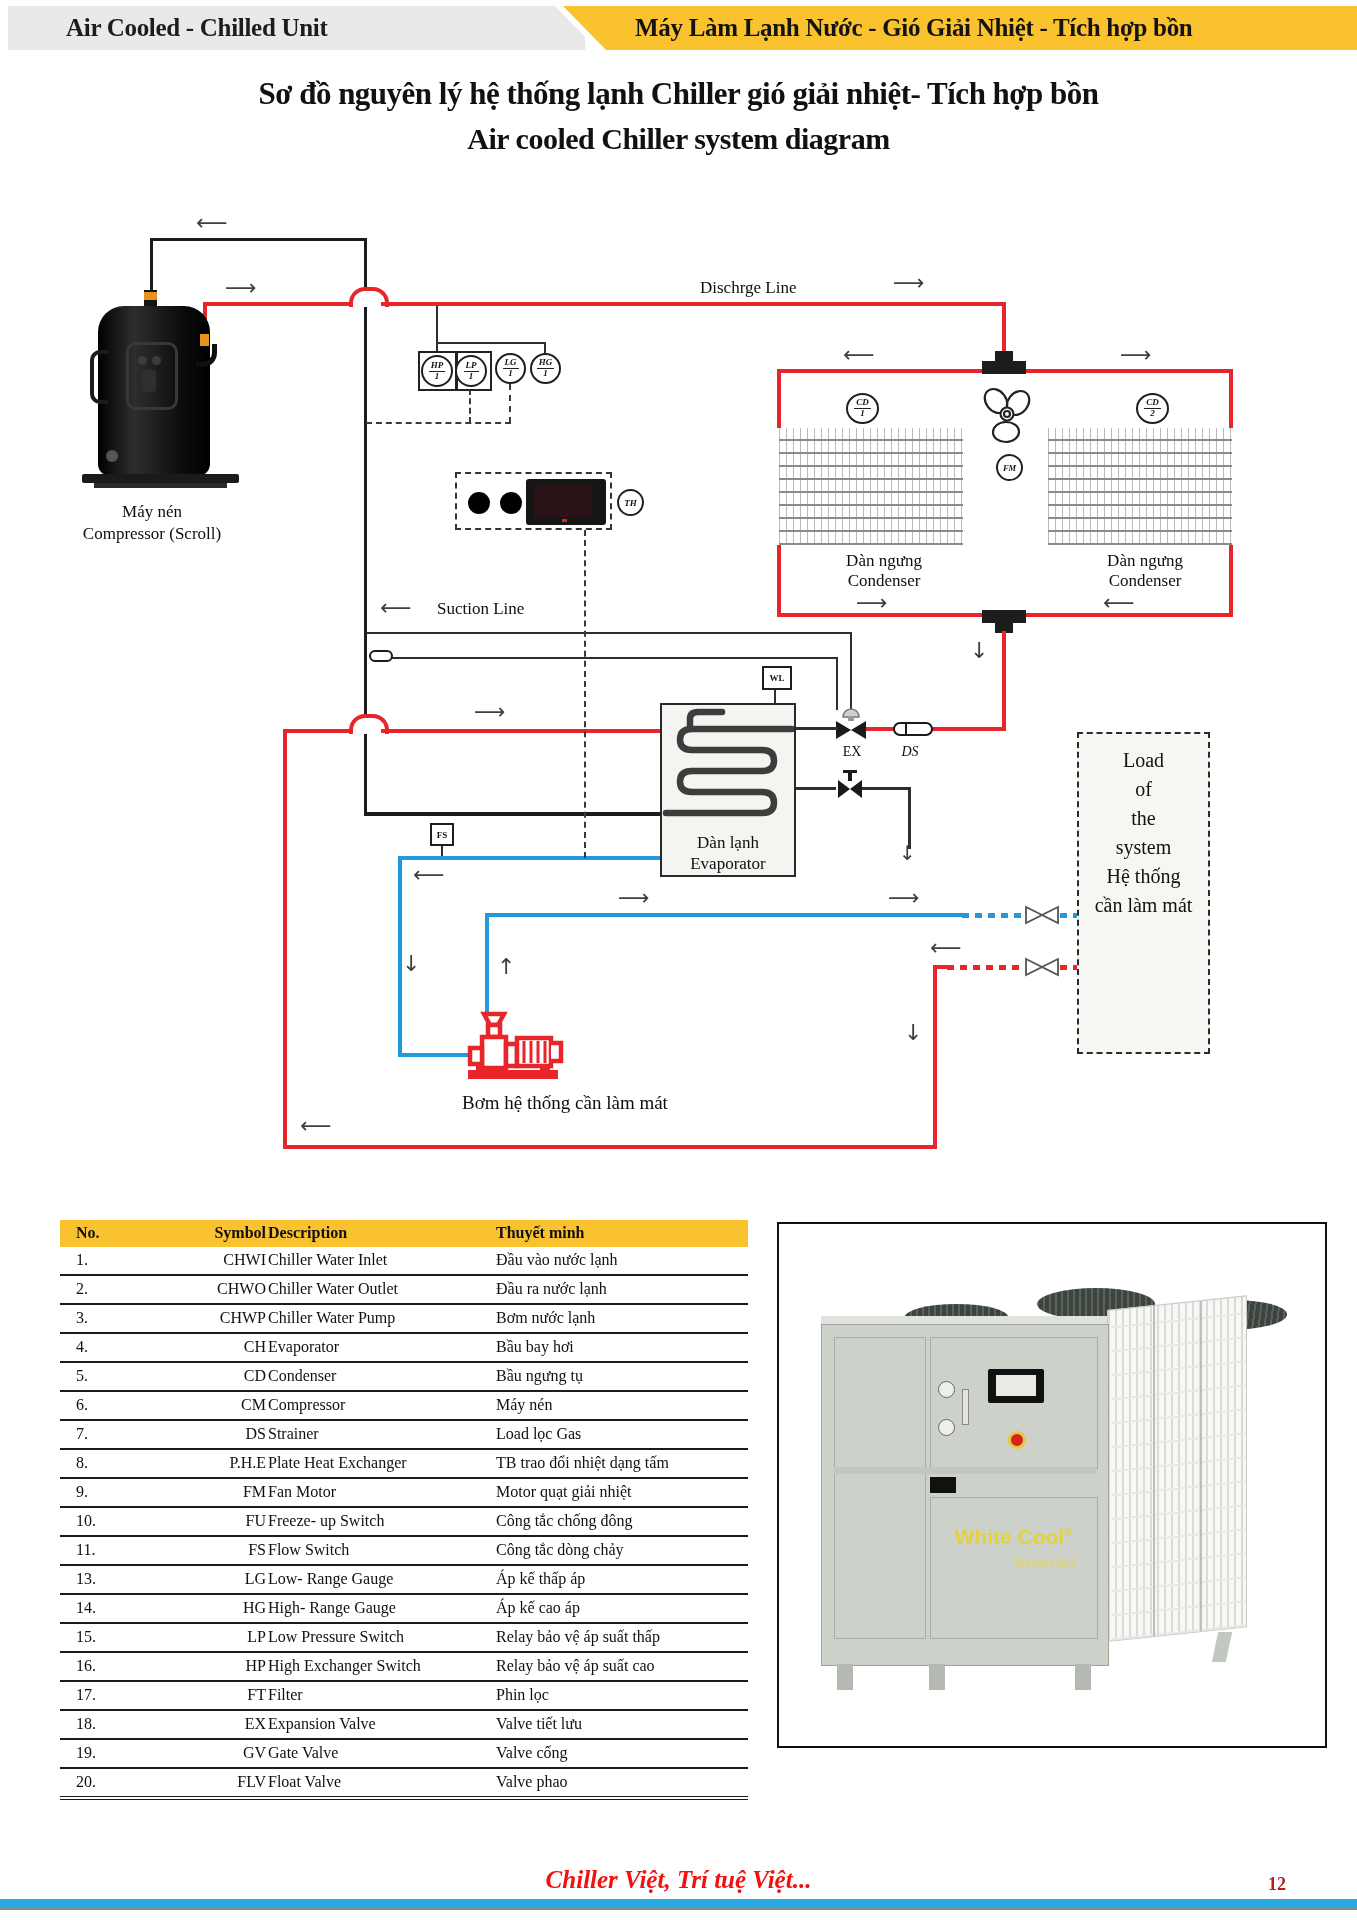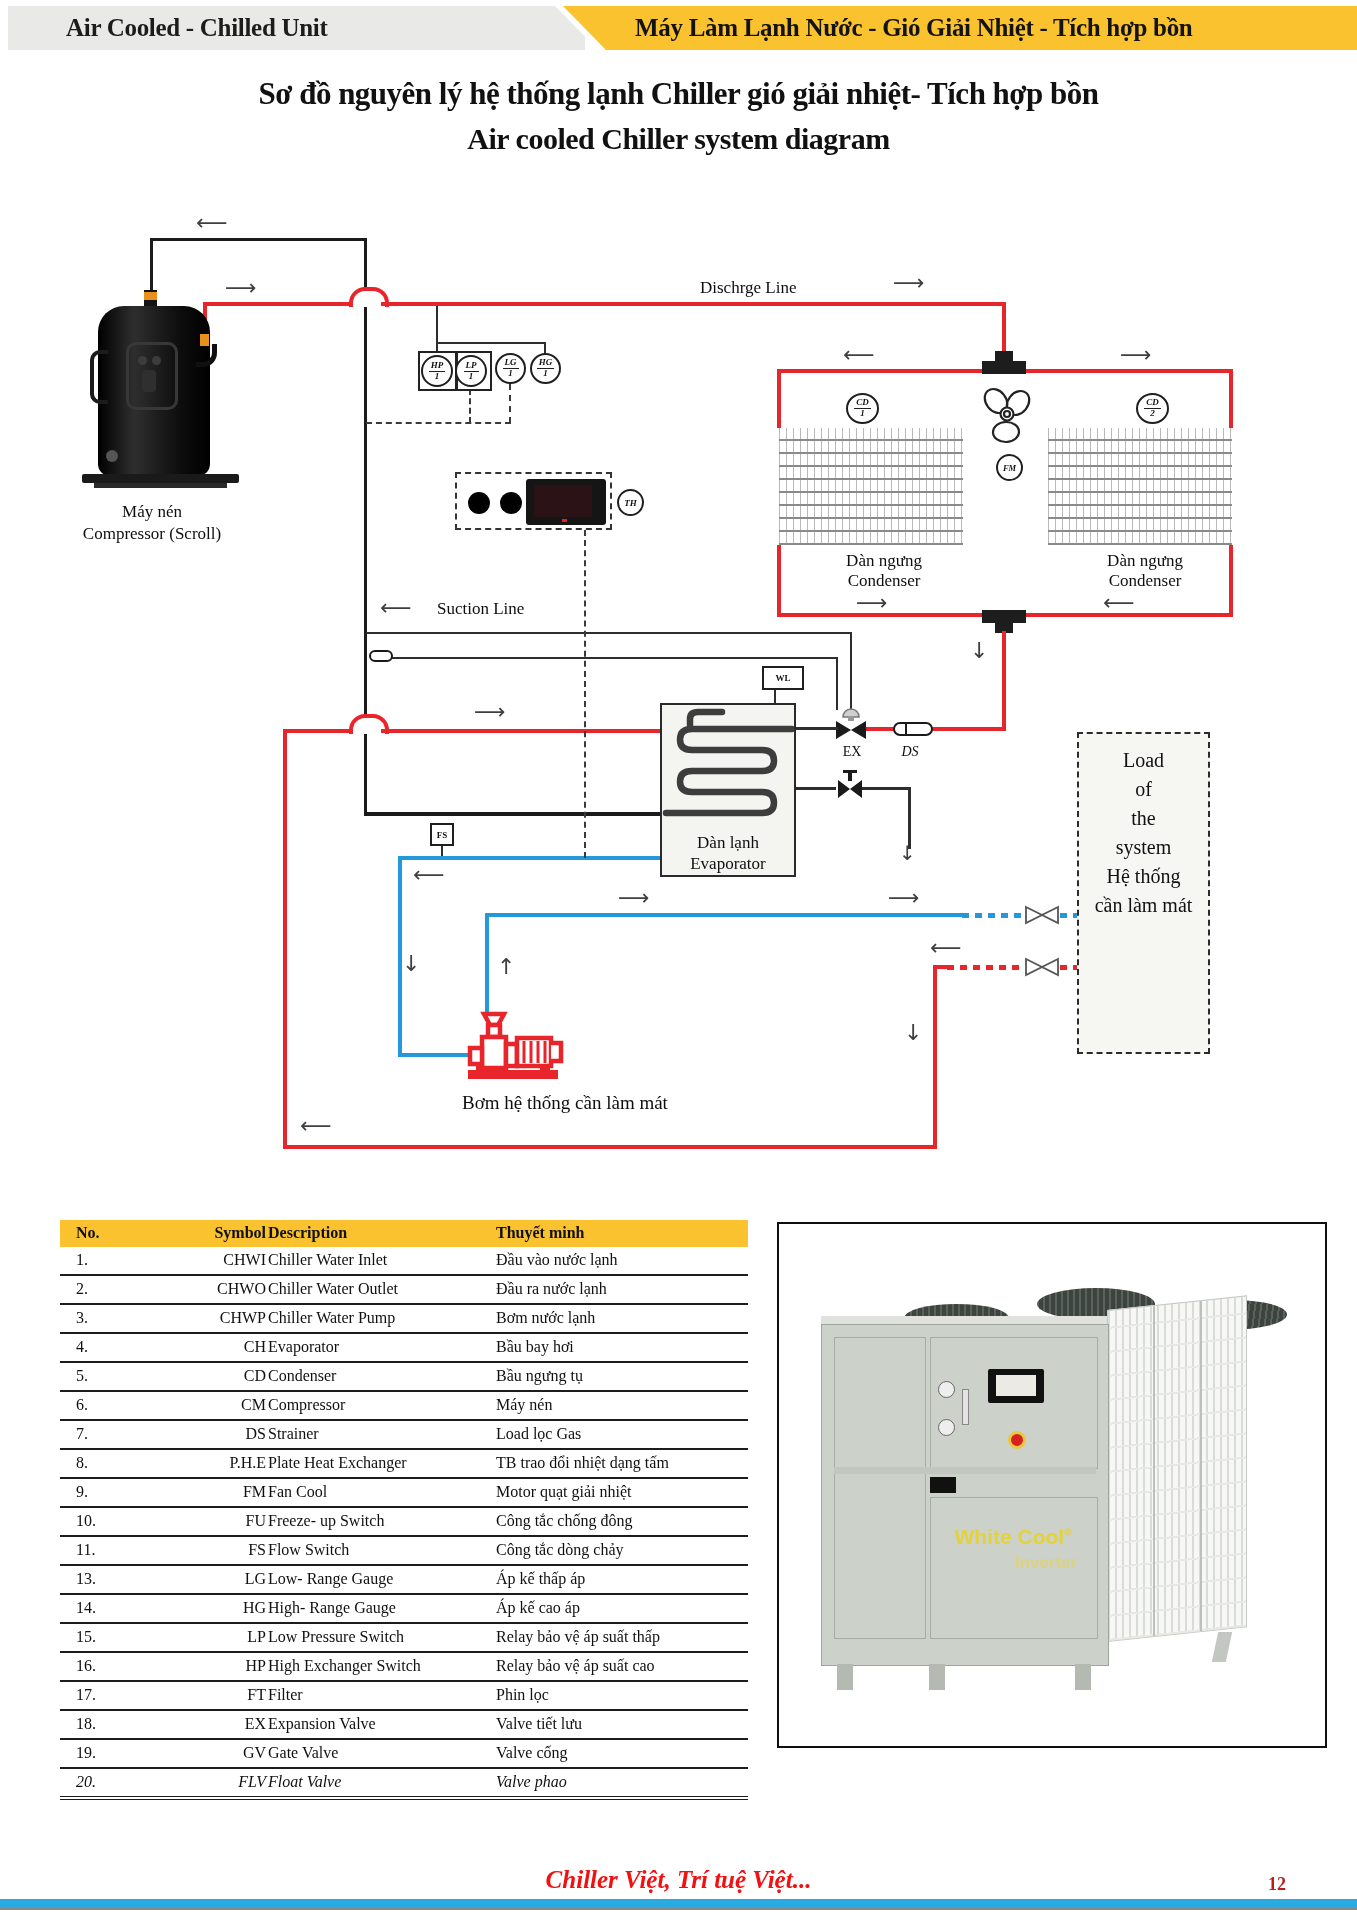--- a/index.html
+++ b/index.html
@@ -28,21 +28,21 @@
   .coil{position:absolute;background:
         repeating-linear-gradient(0deg,#8a8a8a 0 1.8px,transparent 1.8px 13px),
         repeating-linear-gradient(90deg,#b9b9b9 0 1.2px,transparent 1.2px 7px);}
   .hdr-band{position:absolute;top:6px;height:44px;display:flex;align-items:center;}
   .title{position:absolute;width:100%;text-align:center;font-weight:bold;letter-spacing:-.5px;}
   
   #legend{position:absolute;left:60px;top:1220px;width:688px;}
   #legend table{border-collapse:collapse;width:100%;font:16px "Liberation Serif",serif;color:#101010;}
   #legend th{background:var(--yellow);font-weight:bold;text-align:left;padding:4px 0 5px 0;font-size:16px;}
   #legend td{padding:3px 0 4px 0;border-bottom:2px solid #1c1c1c;height:20px;}
-  #legend tr:last-child td{border-bottom:4px double #1c1c1c;font-style:italic;}
+  #legend tr:last-child td{border-bottom:4px double #1c1c1c;}
   #legend .c1{width:72px;padding-left:16px;}
   #legend .c2{width:118px;text-align:right;}
   #legend .c3{width:228px;}
   #legend th.c3,#legend td.c3{padding-left:2px;}
   
   #product{position:absolute;left:777px;top:1222px;width:546px;height:522px;border:2px solid #0f0f0f;background:#fff;}
   .fanguard{position:absolute;background:#3d443f;border-radius:50%;
             background-image:repeating-linear-gradient(90deg,#5a625c 0 2px,transparent 2px 6px);}
 </style>
 </head>
@@ -208,21 +208,21 @@
 
   <div class="abs" style="left:660px;top:703px;width:136px;height:174px;background:#f4f4f1;border:2px solid #2a2a2a;box-sizing:border-box;"></div>
   <svg class="abs" style="left:662px;top:705px;" width="132" height="150">
     <g fill="none" stroke="#3d3d3d" stroke-width="6.5" stroke-linecap="round">
       <path d="M28 20 V14 Q28 7 36 7 H60"></path>
       <path d="M130 24 H30 Q18 24 18 34.5 Q18 45 30 45 H100 Q112 45 112 55.5 Q112 66 100 66 H30 Q18 66 18 76.5 Q18 87 30 87 H100 Q112 87 112 97.5 Q112 108 100 108 H4"></path>
     </g>
     </svg>
   <div class="lbl" style="left:728px;top:833px;transform:translateX(-50%);">Dàn lạnh</div>
   <div class="lbl" style="left:728px;top:854px;transform:translateX(-50%);">Evaporator</div>
-  <div class="sqtag" style="left:762px;top:666px;width:42px;height:24px;">
+  <div class="sqtag" style="left:762px;top:666px;width:30px;height:24px;">
     <span>WL</span>
     </div>
   <div class="thin" style="left:774px;top:690px;width:2px;height:13px;"></div>
   <div class="sqtag" style="left:430px;top:823px;width:24px;height:23px;">
     <span>FS</span>
     </div>
   <div class="thin" style="left:441px;top:846px;width:2px;height:10px;"></div>
   <div class="lbl" style="left:852px;top:744px;transform:translateX(-50%);font-size:14px;">EX</div>
   <div class="lbl" style="left:910px;top:744px;transform:translateX(-50%);font-size:14px;font-style:italic;">DS</div>
 
@@ -346,21 +346,21 @@
           </tr>
       <tr>
             <td class="c1">8.</td>
             <td class="c2">P.H.E</td>
             <td class="c3">Plate Heat Exchanger</td>
             <td class="c4">TB trao đổi nhiệt dạng tấm</td>
           </tr>
       <tr>
             <td class="c1">9.</td>
             <td class="c2">FM</td>
-            <td class="c3">Fan Cool</td>
+            <td class="c3">Fan Motor</td>
             <td class="c4">Motor quạt giải nhiệt</td>
           </tr>
       <tr>
             <td class="c1">10.</td>
             <td class="c2">FU</td>
             <td class="c3">Freeze- up Switch</td>
             <td class="c4">Công tắc chống đông</td>
           </tr>
       <tr>
             <td class="c1">11.</td>

